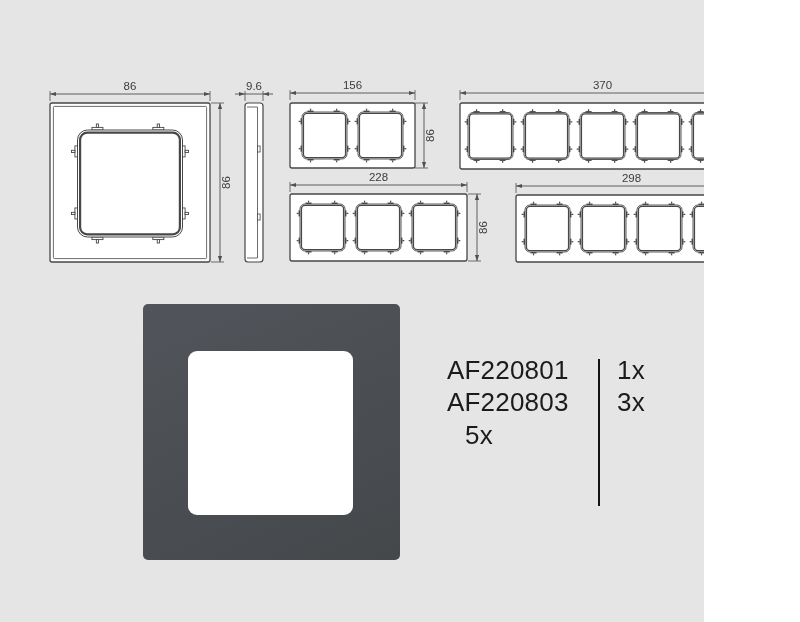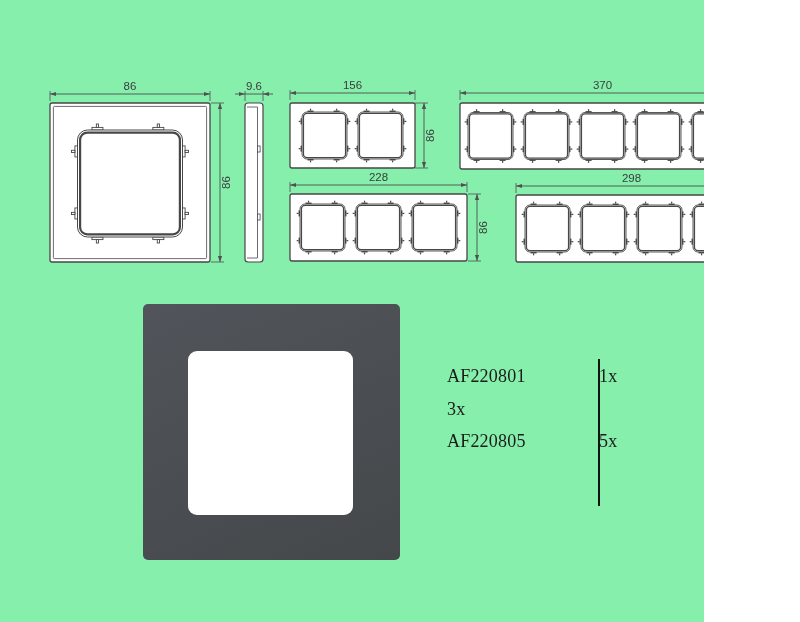--- a/index.html
+++ b/index.html
@@ -1,35 +1,35 @@
 <!DOCTYPE html>
 <html><head>
 <meta charset="utf-8">
 <style>
   html,body{margin:0;padding:0;}
   body{font-family:"Liberation Sans", sans-serif; background:#ffffff;}
-  .page{position:relative;width:704px;height:622px;background:#86efac;overflow:hidden;}
+  .page{position:relative;width:704px;height:622px;background:#e5e5e5;overflow:hidden;}
   #drawings{position:absolute;left:0;top:0;}
   .photo{
     position:absolute;left:143px;top:304px;width:257px;height:256px;
     border-radius:5px;
   }
   .photo-window{
     position:absolute;left:45px;top:47px;width:165px;height:164px;
     border-radius:9px;
   }
   .product-list{
     position:absolute;left:447px;top:355px;width:240px;height:163px;
   }
   .product-row{
-    display:flex;align-items:flex-end;height:32.4px;
-    font-size:18px;font-weight:500;letter-spacing:0.2px;font-family:Liberation Serif, serif;
+    display:flex;align-items:flex-start;height:32.4px;
+    font-size:26px;font-weight:500;letter-spacing:0.2px;
   }
   .product-code{display:inline-block;width:152px;white-space:nowrap;}
-  .product-qty{display:inline-block;white-space:nowrap;}
+  .product-qty{display:inline-block;margin-left:18px;white-space:nowrap;}
   .product-divider{
     position:absolute;left:151px;top:4px;width:2px;height:147px;
   }
   svg text{font-family:"Liberation Sans", sans-serif;}
 </style>
 </head>
 <body>
 
 <div class="page">
 
@@ -399,22 +399,22 @@
   <div class="photo" style="background: linear-gradient(155deg, rgb(81, 85, 91) 0%, rgb(74, 77, 81) 55%, rgb(69, 72, 75) 100%);">
     <div class="photo-window" style="background: rgb(255, 255, 255);"></div>
   </div>
 
   <div class="product-list" style="color: rgb(27, 27, 27);">
     <div class="product-row">
       <span class="product-code">AF220801</span>
       <span class="product-qty">1x</span>
     </div>
     <div class="product-row">
+      <span class="product-code">AF220803</span>
       <span class="product-qty">3x</span>
     </div>
     <div class="product-row">
-      <span class="product-code">AF220805</span>
       <span class="product-qty">5x</span>
     </div>
     <div class="product-divider" style="background: rgb(20, 20, 20);"></div>
   </div>
 
 </div>
 
 </body></html>

